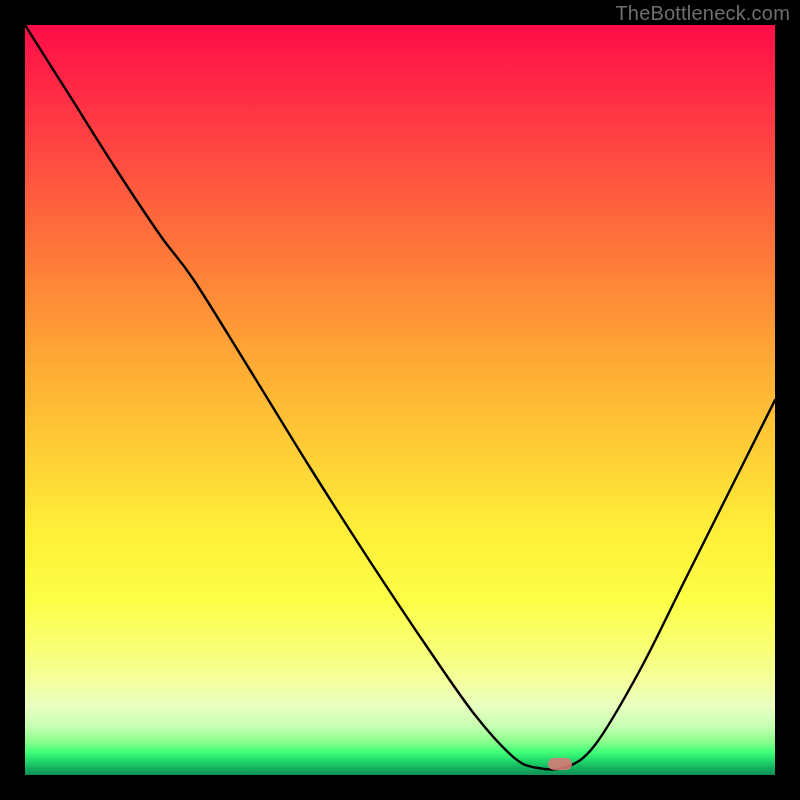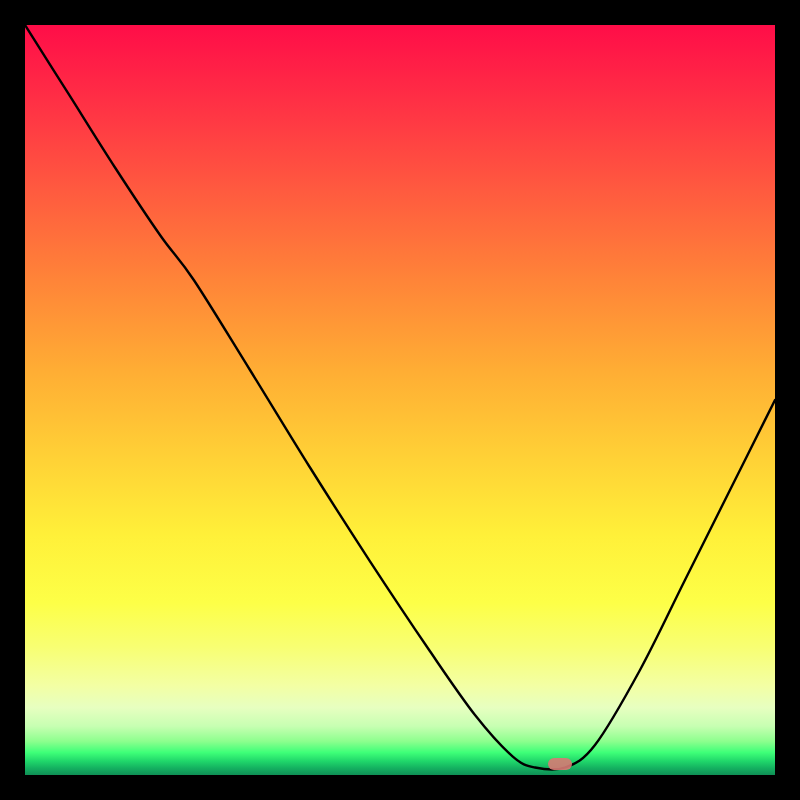--- a/index.html
+++ b/index.html
@@ -81,14 +81,15 @@
   <div class="plot">
 
     <svg class="curve" viewBox="0 0 750 750" preserveAspectRatio="none">
       <path id="curve-path" fill="none" stroke="#000" stroke-width="2.4" stroke-linecap="round" stroke-linejoin="round" d="M 0.0 0.0 C 7.5 11.9, 30.0 47.5, 45.0 71.2 C 60.0 95.0, 75.0 119.4, 90.0 142.5 C 105.0 165.6, 121.9 191.3, 135.0 210.0 C 148.1 228.8, 153.8 232.5, 168.8 255.0 C 183.8 277.5, 205.6 313.8, 225.0 345.0 C 244.4 376.3, 265.0 410.6, 285.0 442.5 C 305.0 474.4, 325.0 505.6, 345.0 536.3 C 365.0 566.9, 387.5 600.6, 405.0 626.3 C 422.5 651.9, 436.3 672.5, 450.0 690.0 C 463.8 707.5, 477.5 722.5, 487.5 731.3 C 497.5 740.0, 501.3 740.6, 510.0 742.5 C 518.8 744.4, 530.0 746.3, 540.0 742.5 C 550.0 738.8, 557.5 736.3, 570.0 720.0 C 582.5 703.8, 600.0 672.5, 615.0 645.0 C 630.0 617.5, 645.0 585.0, 660.0 555.0 C 675.0 525.0, 690.0 495.0, 705.0 465.0 C 720.0 435.0, 742.5 390.0, 750.0 375.0"></path>
     </svg>
 
     <div class="marker" id="marker" style="left: 522.75px; top: 732.75px; background: rgb(215, 122, 116);"></div>
 
   </div>
 
+  <div class="watermark">TheBottleneck.com</div>
 
 </div>
 
 </body></html>

